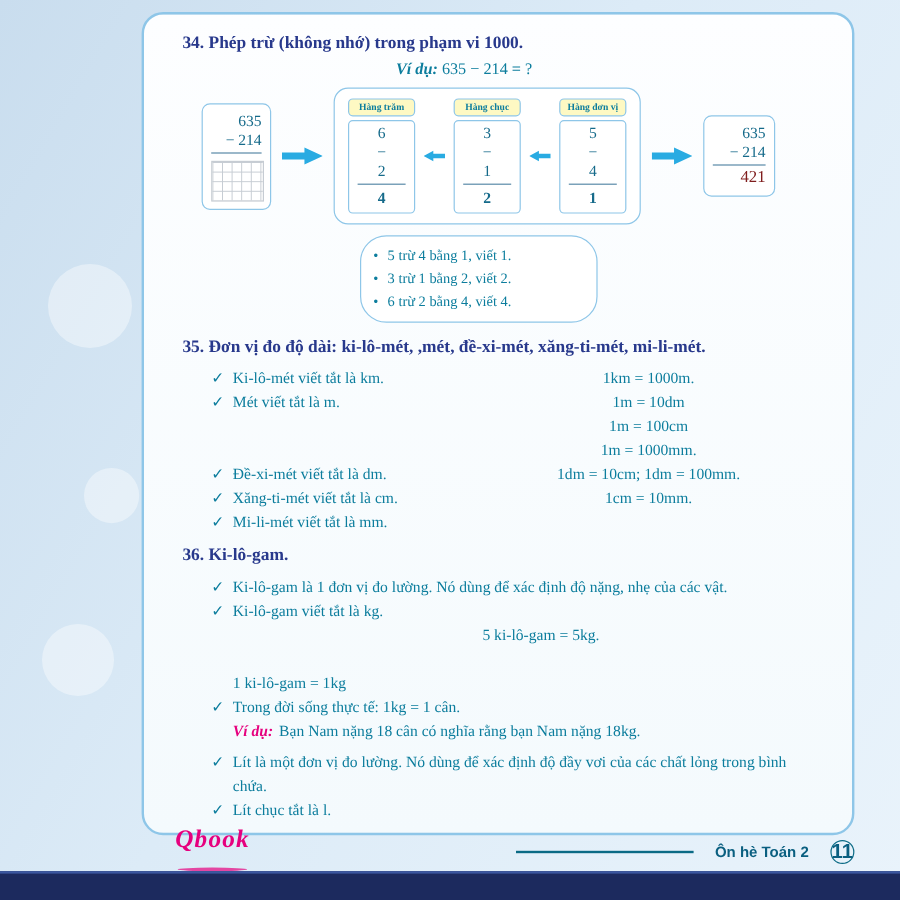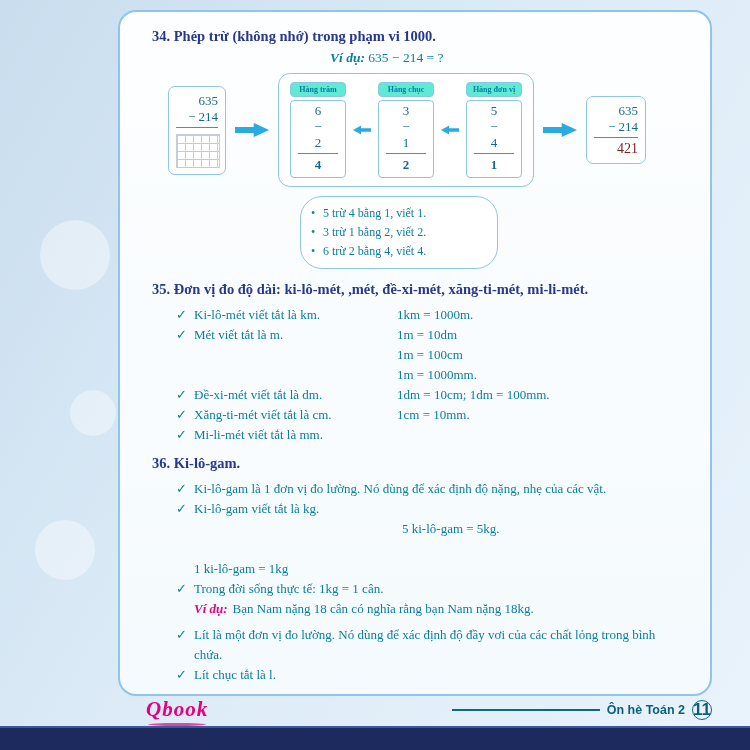--- a/index.html
+++ b/index.html
@@ -24,48 +24,48 @@
   .grid-art{height:32px;width:42px;margin:6px auto 0;border:1px solid #c6ccd3;
     background-image:linear-gradient(#c6ccd3 1px,transparent 1px),linear-gradient(90deg,#c6ccd3 1px,transparent 1px);
     background-size:8px 8px;}
   .res-num{display:flex;justify-content:flex-end;gap:3px;font-size:14px;font-weight:normal;color:#7f1d1d;padding-top:3px;line-height:16px;}
   .big-arrow{width:34px;height:16px;background:#29abe2;margin:0 9px;flex:none;
     clip-path:polygon(0 32%,55% 32%,55% 6%,100% 50%,55% 94%,55% 68%,0 68%);}
   .cols-wrap{border:1.5px solid #8ec6e8;border-radius:12px;background:#fff;
     padding:8px 11px;display:flex;align-items:center;gap:7px;}
   .col{width:56px;flex:none;}
   .col-label{border:1px solid #8ec6e8;border-radius:4px;font-size:8px;font-weight:bold;
-    text-align:center;color:#0c7d9d;padding:2px 0;margin-bottom:3px;background:#5eead4;white-space:nowrap;overflow:hidden;}
+    text-align:center;color:#0c7d9d;padding:2px 0;margin-bottom:3px;background:#fef9c3;white-space:nowrap;overflow:hidden;}
   .col-box{border:1px solid #8ec6e8;border-radius:4px;text-align:center;background:#fff;
     color:#156a8a;font-size:13px;padding:2px 0 4px;}
   .col-box .d{line-height:16px;}
   .col-box .res{border-top:1.2px solid #5a8aa8;margin:2px 7px 0;padding-top:3px;font-weight:bold;}
   .small-arrow{width:18px;height:10px;background:#29abe2;flex:none;
     clip-path:polygon(100% 32%,45% 32%,45% 6%,0 50%,45% 94%,45% 68%,100% 68%);}
 
   .notes-box{border:1.5px solid #8ec6e8;border-radius:22px;background:#fff;
     margin:0 0 10px 150px;width:176px;padding:7px 10px;box-sizing:content-box;}
   .note-line{font-size:12px;color:#0c7d9d;line-height:19px;padding-left:12px;position:relative;}
   .note-line::before{content:"•";position:absolute;left:0;color:#0c7d9d;}
 
   .srow{display:flex;padding-left:26px;font-size:13px;color:#0c7d9d;line-height:20px;}
   .check{width:18px;flex:none;}
   .lcell{width:203px;flex:none;}
-  .rcell{flex:1;}
+  .rcell{flex:1;text-align:center;}
   .pair-row{display:flex;padding-left:44px;font-size:13px;color:#0c7d9d;line-height:20px;}
   .pair-left{width:208px;flex:none;margin-top:40px;}
   .wrap-item .lcell-full{width:462px;}
   .mt6{margin-top:6px;} .mt8{margin-top:8px;}
 
   
-  .logo{position:absolute;left:146px;bottom:30px;color:#e6007e;font-size:21px;
+  .logo{position:absolute;left:146px;bottom:40px;color:#e6007e;font-size:21px;
     font-weight:bold;font-style:italic;letter-spacing:1px;line-height:22px;}
   .logo-flourish{position:absolute;left:148px;bottom:24px;width:58px;height:3px;
     background:#e6007e;border-radius:50%;opacity:.7;}
-  .footer-right{position:absolute;right:38px;bottom:30px;display:flex;align-items:center;gap:7px;}
+  .footer-right{position:absolute;right:38px;bottom:30px;display:flex;align-items:center;gap:18px;}
   .footer-line{width:148px;height:2px;background:#0a6a85;}
   .footer-label{color:#0a5f80;font-weight:bold;font-size:12.5px;font-family:"Liberation Sans",sans-serif;}
   .page-circle{width:18px;height:18px;border:1.5px solid #0a6a85;border-radius:50%;
     color:#0a5f80;font-size:17px;font-weight:bold;display:flex;align-items:center;justify-content:center;
     font-family:"Liberation Sans",sans-serif;}
   .bottom-bar{position:absolute;left:0;bottom:0;width:750px;height:22px;
     background:#1c2a5e;border-top:2px solid #3b57a0;}
 </style>
 </head>
 <body>

